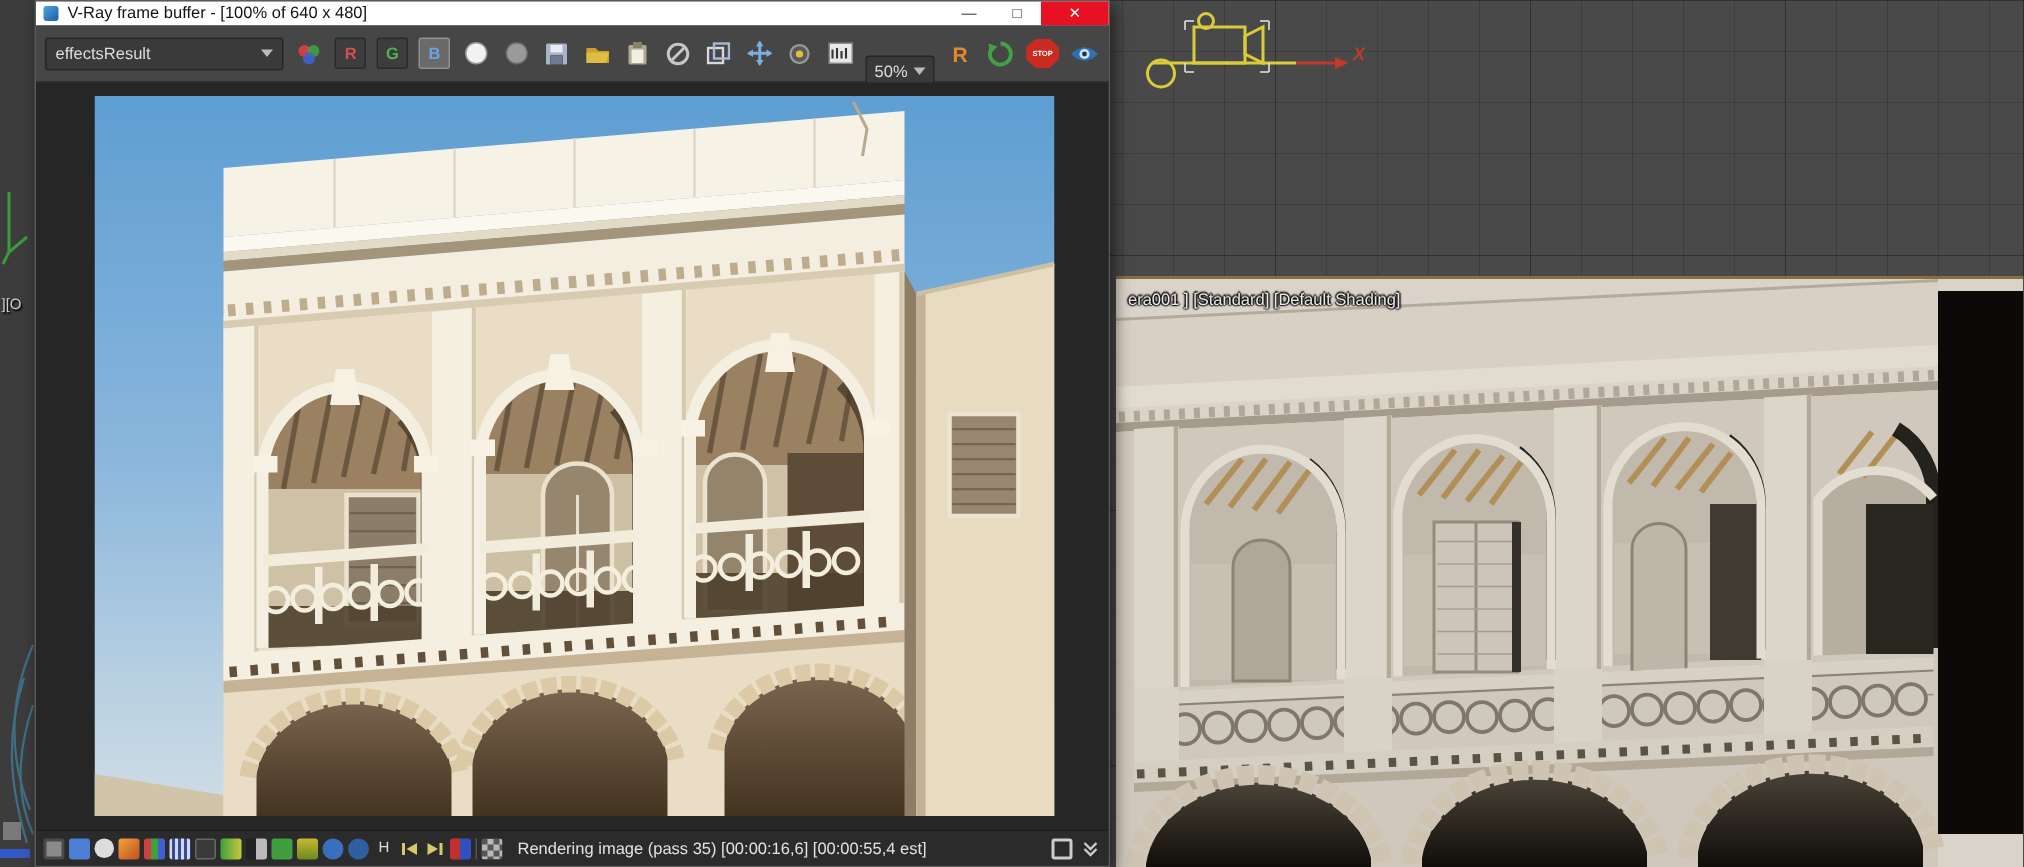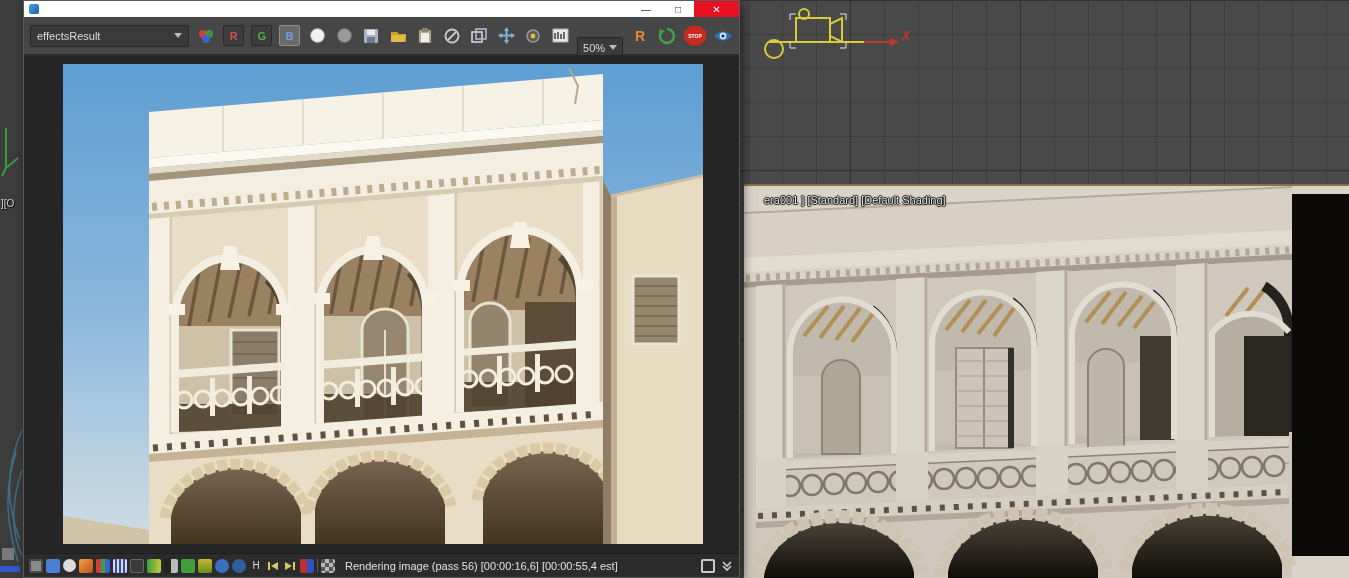--- a/index.html
+++ b/index.html
@@ -13,21 +13,21 @@
       linear-gradient(90deg,rgba(0,0,0,.15) 1px,transparent 1px);
     background-size:170px 170px,170px 170px,34px 34px,34px 34px;}
   
   .left-strip{position:absolute;left:0;top:0;width:23px;height:578px;background:#3c3c3c;}
   .left-vp-label{position:absolute;left:1px;top:198px;font-size:10px;color:#cfcfcf;text-shadow:1px 1px 1px #000;}
   
   .gizmo{position:absolute;left:744px;top:2px;width:180px;height:72px;}
   
   .shaded-vp{position:absolute;left:744px;top:184px;width:605px;height:394px;
     border-top:2px solid #8a6f3e;box-sizing:border-box;background:#dad3c9;}
-  .vp-label{position:absolute;left:20px;top:8px;font-size:11px;color:#e8e8e8;
+  .vp-label{position:absolute;left:8px;top:8px;font-size:11px;color:#e8e8e8;
     text-shadow:1px 0 1px #000,-1px 0 1px #000,0 1px 1px #000,0 -1px 1px #000;}
   
   .vfb{position:absolute;left:23px;top:0;width:717px;height:578px;display:flex;flex-direction:column;
     border:1px solid #5a5a5a;box-sizing:border-box;box-shadow:3px 3px 10px rgba(0,0,0,.55);background:#262626;}
   .titlebar{height:16px;background:#ffffff;display:flex;align-items:center;flex:0 0 16px;}
   .win-icon{width:10px;height:10px;margin:0 6px 0 5px;border-radius:2px;
     background:linear-gradient(135deg,#47a3e0,#1f5fa8);}
   .title-text{font-size:11px;color:#111;line-height:16px;white-space:nowrap;}
   .tb-buttons{margin-left:auto;display:flex;height:16px;}
   .tb-btn{width:32px;height:16px;display:flex;align-items:center;justify-content:center;
@@ -258,20 +258,21 @@
 
       <polygon points="548,8 605,8 605,370 548,370" fill="#0b0a08"></polygon>
     </svg>
     <div class="vp-label">era001 ] [Standard] [Default Shading]</div>
   </div>
 
   <div class="vfb">
 
     <div class="titlebar">
       <span class="win-icon"></span>
+      <span class="title-text">V-Ray frame buffer - [100% of 640 x 480]</span>
       <span class="tb-buttons">
         <span class="tb-btn">—</span>
         <span class="tb-btn">□</span>
         <span class="tb-btn close">✕</span>
       </span>
     </div>
 
     <div class="toolbar">
       <span class="dropdown">
         <span>effectsResult</span>
@@ -602,21 +603,21 @@
       </span>
       <span class="sic">
         <svg width="12" height="10">
             <polygon points="1,1 8,5 1,9" fill="#d8c86a"></polygon>
             <rect x="9" y="1" width="2" height="8" fill="#d8c86a"></rect>
           </svg>
       </span>
       <span class="sic s-ab"></span>
       <span class="sic s-sep"></span>
       <span class="sic s-checker"></span>
-      <span class="status-text">Rendering image (pass 56) [00:00:16,6] [00:00:55,4 est]</span>
+      <span class="status-text">Rendering image (pass 35) [00:00:16,6] [00:00:55,4 est]</span>
       <span class="sb-right">
         <span class="sic s-newwin"></span>
         <span class="sic">
           <svg width="12" height="12">
               <polyline points="2,2 6,6 10,2" fill="none" stroke="#ccc" stroke-width="1.6"></polyline>
               <polyline points="2,6 6,10 10,6" fill="none" stroke="#ccc" stroke-width="1.6"></polyline>
             </svg>
         </span>
       </span>
     </div>

